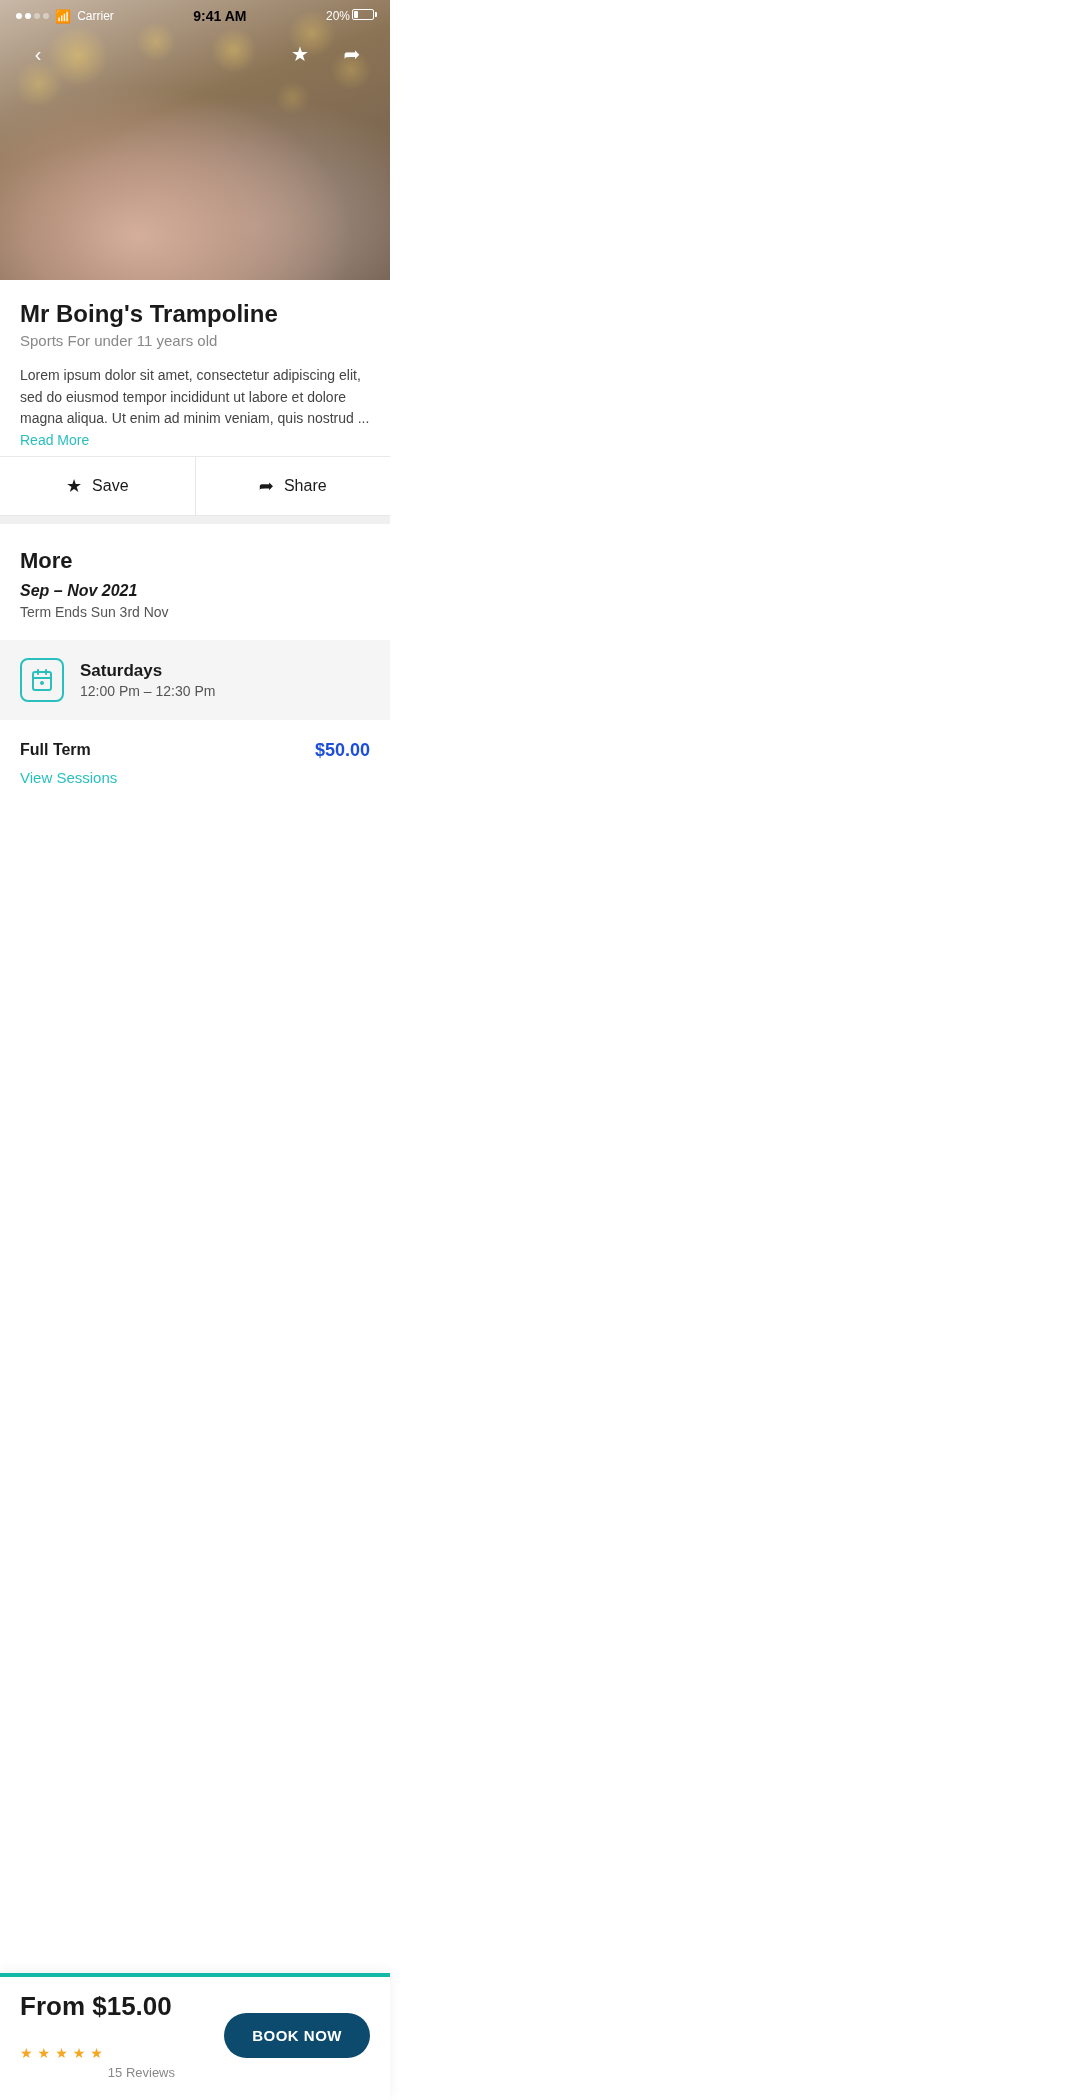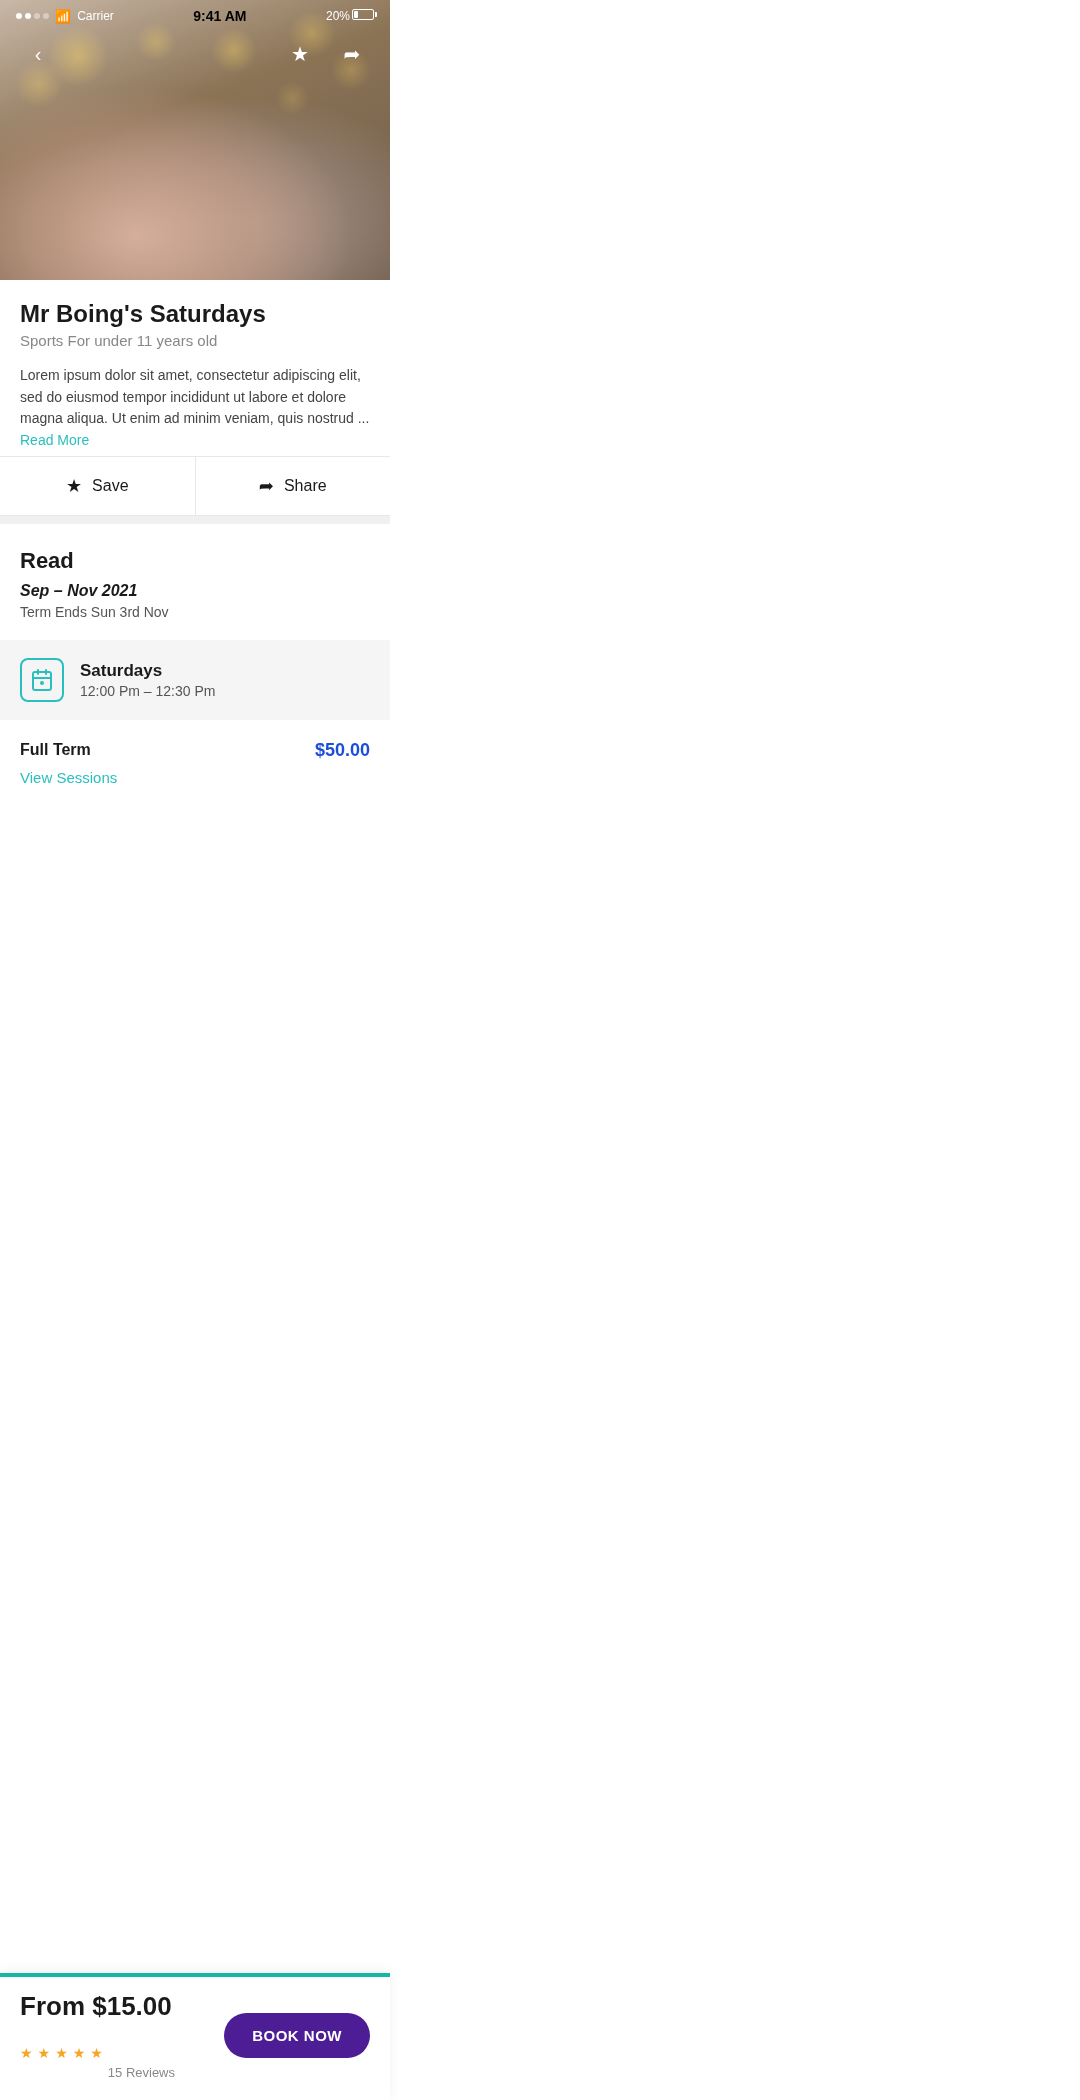--- a/index.html
+++ b/index.html
@@ -309,21 +309,21 @@
     .star-filled {
       color: #f5a623;
       font-size: 14px;
     }
     .reviews-count {
       font-size: 13px;
       color: #888;
       margin-top: 40px;
     }
     .book-now-btn {
-      background: #4c1d95;
+      background: #0c4a6e;
       color: #fff;
       border: none;
       border-radius: 25px;
       padding: 14px 28px;
       font-size: 15px;
       font-weight: 700;
       letter-spacing: 0.5px;
       cursor: pointer;
     }
 
@@ -371,21 +371,21 @@
         <span>★</span>
       </div>
       <div class="nav-btn">
         <span>➦</span>
       </div>
     </div>
   </div>
 </div>
 
 <div class="content">
-  <h1 class="title">Mr Boing's Saturdays</h1>
+  <h1 class="title">Mr Boing's Trampoline</h1>
   <p class="subtitle">Sports For under 11 years old</p>
   <p class="description">
     <span>Lorem ipsum dolor sit amet, consectetur adipiscing elit, sed do eiusmod tempor incididunt ut labore et dolore magna aliqua. Ut enim ad minim veniam, quis nostrud ...</span>
     <span class="read-more">Read More</span>
   </p>
 </div>
 
 <div class="actions-row">
   <button class="action-btn">
     <span class="action-icon">★</span>
@@ -393,21 +393,21 @@
   </button>
   <button class="action-btn">
     <span class="action-icon">➦</span>
     <span>Share</span>
   </button>
 </div>
 
 <div class="section-gap"></div>
 
 <div class="when-section">
-  <h2 class="when-title">Read</h2>
+  <h2 class="when-title">More</h2>
   <p class="date-range">Sep – Nov 2021</p>
   <p class="term-ends">Term Ends Sun 3rd Nov</p>
 </div>
 
 <div class="session-card">
   <div class="session-icon">
     <svg width="24" height="24" viewBox="0 0 24 24" fill="none" stroke="#2abfbf" stroke-width="2" stroke-linecap="round" stroke-linejoin="round">
       <rect x="3" y="4" width="18" height="18" rx="2"></rect>
       <line x1="3" y1="10" x2="21" y2="10"></line>
       <line x1="8" y1="2" x2="8" y2="6"></line>

